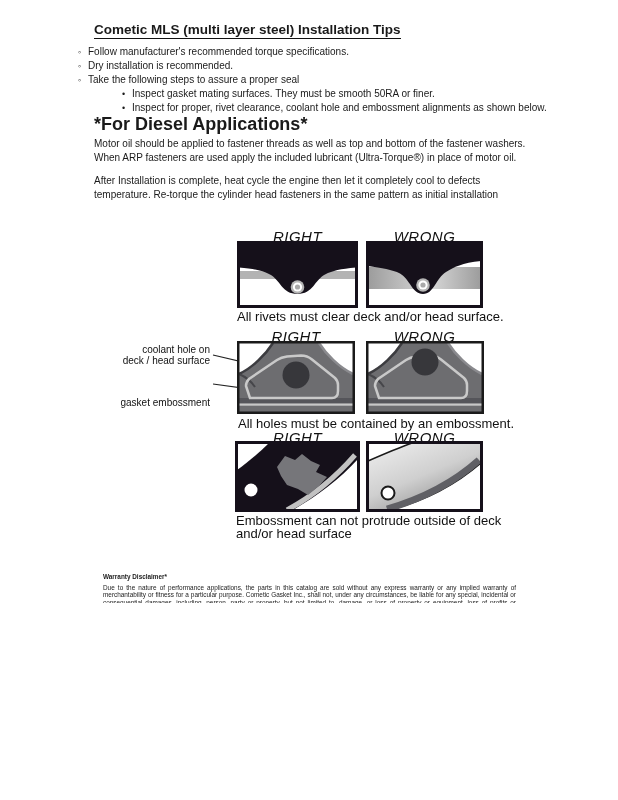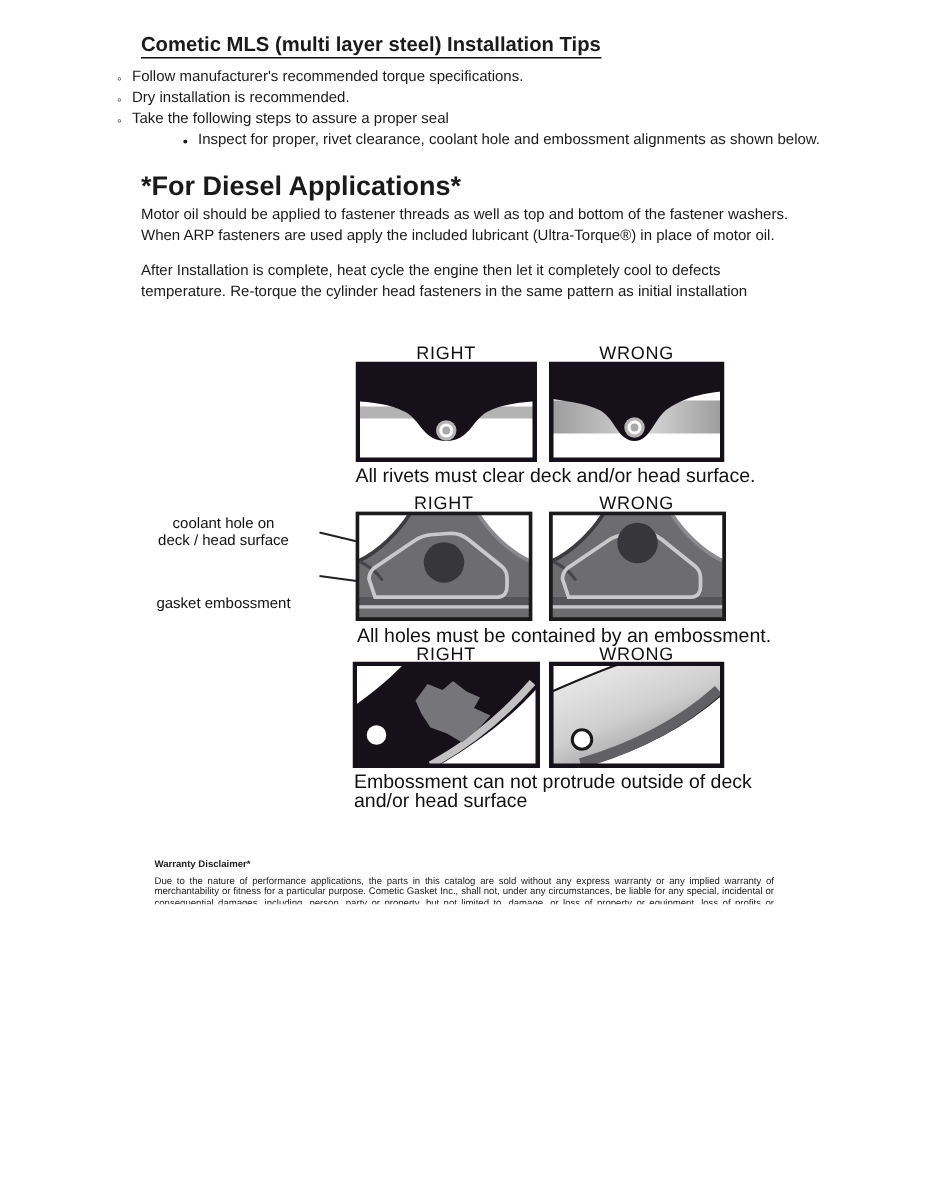--- a/index.html
+++ b/index.html
@@ -8,23 +8,23 @@
   .abs{position:absolute;}
   .title{left:94px;top:22px;font-size:13.5px;font-weight:bold;
          border-bottom:1.6px solid #111;padding-bottom:1px;white-space:nowrap;}
   .bullets{left:78px;top:45px;font-size:10px;line-height:14px;white-space:nowrap;}
   .b-row{position:relative;padding-left:10px;}
   .b-row .glyph{position:absolute;left:0;top:0;font-size:9px;}
   .b-sub{margin-left:44px;}
   .diesel{left:94px;top:117px;font-size:10px;line-height:14px;white-space:nowrap;}
   .diesel .hd{font-size:18px;font-weight:bold;margin-bottom:6px;}
   .diesel .para{margin-bottom:9px;}
-  .hdr{font-size:12px;text-align:center;letter-spacing:0.5px;color:#111;}
+  .hdr{font-size:15px;text-align:center;letter-spacing:0.5px;color:#111;font-style:italic;}
   .caption{font-size:13px;line-height:13px;color:#111;white-space:nowrap;}
-  .dlabel{width:122px;text-align:center;font-size:10px;line-height:11px;color:#111;}
+  .dlabel{width:122px;text-align:right;font-size:10px;line-height:11px;color:#111;}
   .disclaimer{left:103px;top:573px;width:413px;font-size:6.4px;line-height:7.2px;
               color:#222;text-align:justify;}
   .disclaimer .dh{font-weight:bold;margin-bottom:4px;text-align:left;}
   .disclaimer p{margin:0 0 4px 0;}
   .disclaimer p.tight{margin:0;}
   .code{left:386px;top:752px;font-size:13.5px;letter-spacing:0.4px;color:#222;}
   svg{display:block;}
 </style>
 </head>
 <body>
@@ -41,20 +41,21 @@
     <div class="b-row">
       <span class="glyph">◦</span>
       <span>Dry installation is recommended.</span>
     </div>
     <div class="b-row">
       <span class="glyph">◦</span>
       <span>Take the following steps to assure a proper seal</span>
     </div>
     <div class="b-row b-sub">
       <span class="glyph">•</span>
+      <span>Inspect gasket mating surfaces.  They must be smooth 50RA or finer.</span>
     </div>
     <div class="b-row b-sub">
       <span class="glyph">•</span>
       <span>Inspect for proper, rivet clearance, coolant hole and embossment alignments as shown below.</span>
     </div>
   </div>
 
   <div class="abs diesel">
     <div class="hd">*For Diesel Applications*</div>
     <div class="para">

